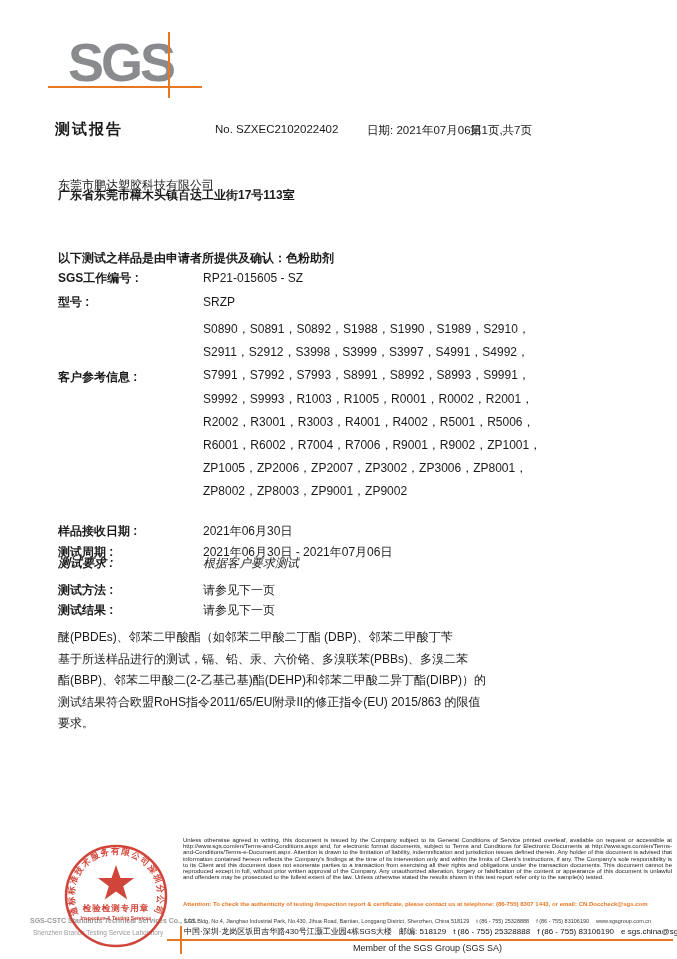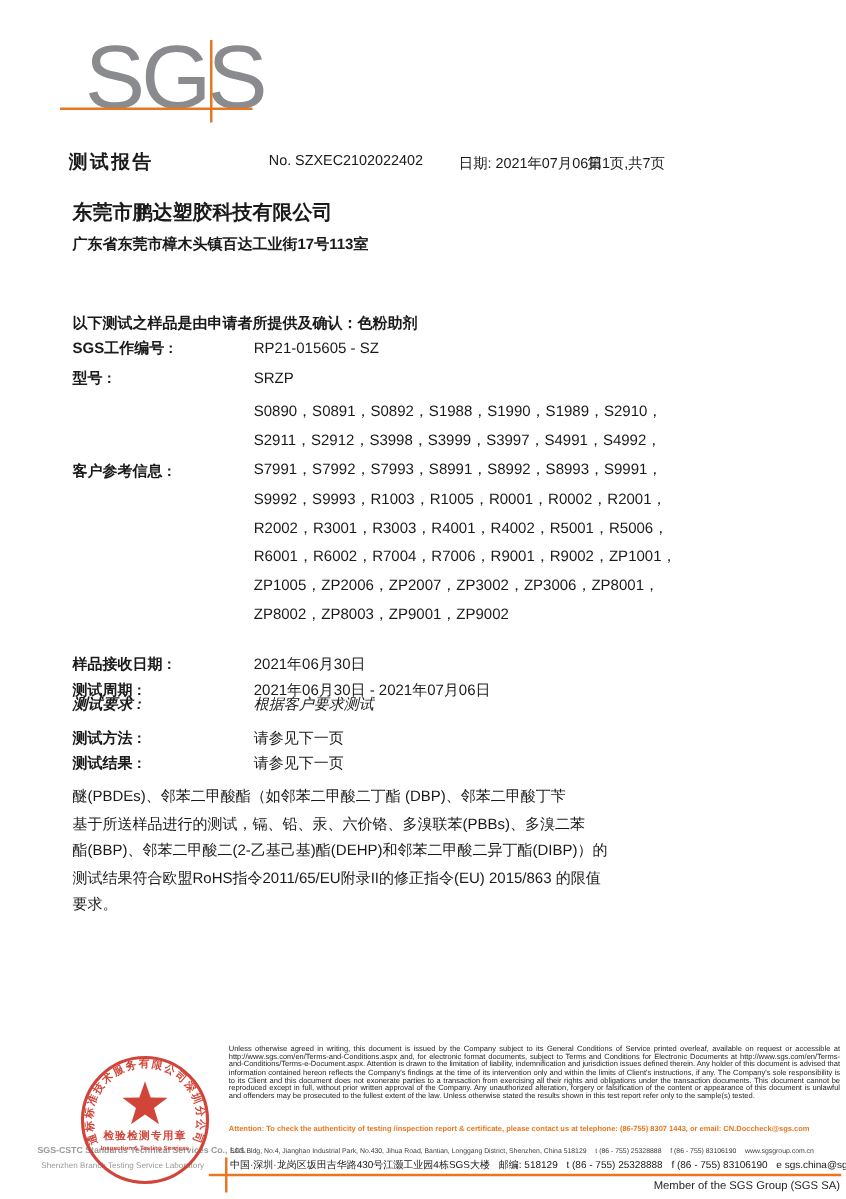--- a/index.html
+++ b/index.html
@@ -8,31 +8,31 @@
     --stamp-red:#cd3529;
   }
   html,body{margin:0;padding:0;background:#fff;}
   .page{
     position:relative;width:677px;height:959px;background:#fff;
     font-family:"Liberation Sans",sans-serif;color:#1a1a1a;overflow:hidden;
   }
   
   .logo-text{
     position:absolute;left:68px;top:36px;
-    font-size:72px;font-weight:normal;letter-spacing:-3px;line-height:52px;
+    font-size:54px;font-weight:bold;letter-spacing:-3px;line-height:52px;
     color:var(--logo-gray);
   }
   .logo-hline{position:absolute;left:48px;top:86px;width:154px;height:2px;background:var(--accent);}
   .logo-vline{position:absolute;left:168px;top:32px;width:2px;height:66px;background:var(--accent);}
   .doc-title{position:absolute;left:55px;top:120px;font-size:15px;font-weight:bold;letter-spacing:2px;}
   .report-no{position:absolute;left:215px;top:123px;font-size:11.5px;}
   .report-date{position:absolute;left:367px;top:123px;font-size:11.5px;}
   .page-ind{position:absolute;left:470px;top:123px;font-size:11.5px;}
   
-  .co-name{position:absolute;left:58px;top:160px;font-size:16px;font-weight:bold;}
+  .co-name{position:absolute;left:58px;top:177px;font-size:12px;font-weight:normal;}
   .co-addr{position:absolute;left:58px;top:187px;font-size:12px;font-weight:bold;}
   .statement{position:absolute;left:58px;top:250px;font-size:12px;font-weight:bold;}
   
   .frow{position:absolute;left:58px;width:595px;font-size:12px;line-height:15px;}
   .f-label{display:inline-block;width:145px;font-weight:bold;vertical-align:top;}
   .f-label.pt{padding-top:4px;margin-top:48px;}
   .f-value{display:inline-block;vertical-align:top;width:440px;}
   .ref-lines{display:inline-block;vertical-align:top;width:440px;line-height:23.2px;}
   .conc-lines{display:inline-block;vertical-align:top;width:445px;line-height:21.6px;}
   
@@ -57,21 +57,21 @@
     font-size:5.5px;color:#3a3a3a;white-space:nowrap;
   }
   .addr-en span{margin-right:7px;}
   .addr-cn{
     position:absolute;left:184px;top:926px;width:489px;
     font-size:8px;color:#161616;white-space:nowrap;
   }
   .addr-cn span{margin-right:7px;}
   .foot-hline{position:absolute;left:167px;top:939px;width:506px;height:2px;background:var(--accent);}
   .foot-vline{position:absolute;left:180px;top:926px;width:1.5px;height:28px;background:var(--accent);}
-  .member{position:absolute;left:183px;top:943px;width:489px;text-align:right;font-size:9px;color:#242424;}
+  .member{position:absolute;left:183px;top:943px;width:489px;text-align:center;font-size:9px;color:#242424;}
 </style>
 </head>
 <body>
 
 <div class="page">
 
   <div class="logo-text">SGS</div>
   <div class="logo-hline"></div>
   <div class="logo-vline"></div>
 

